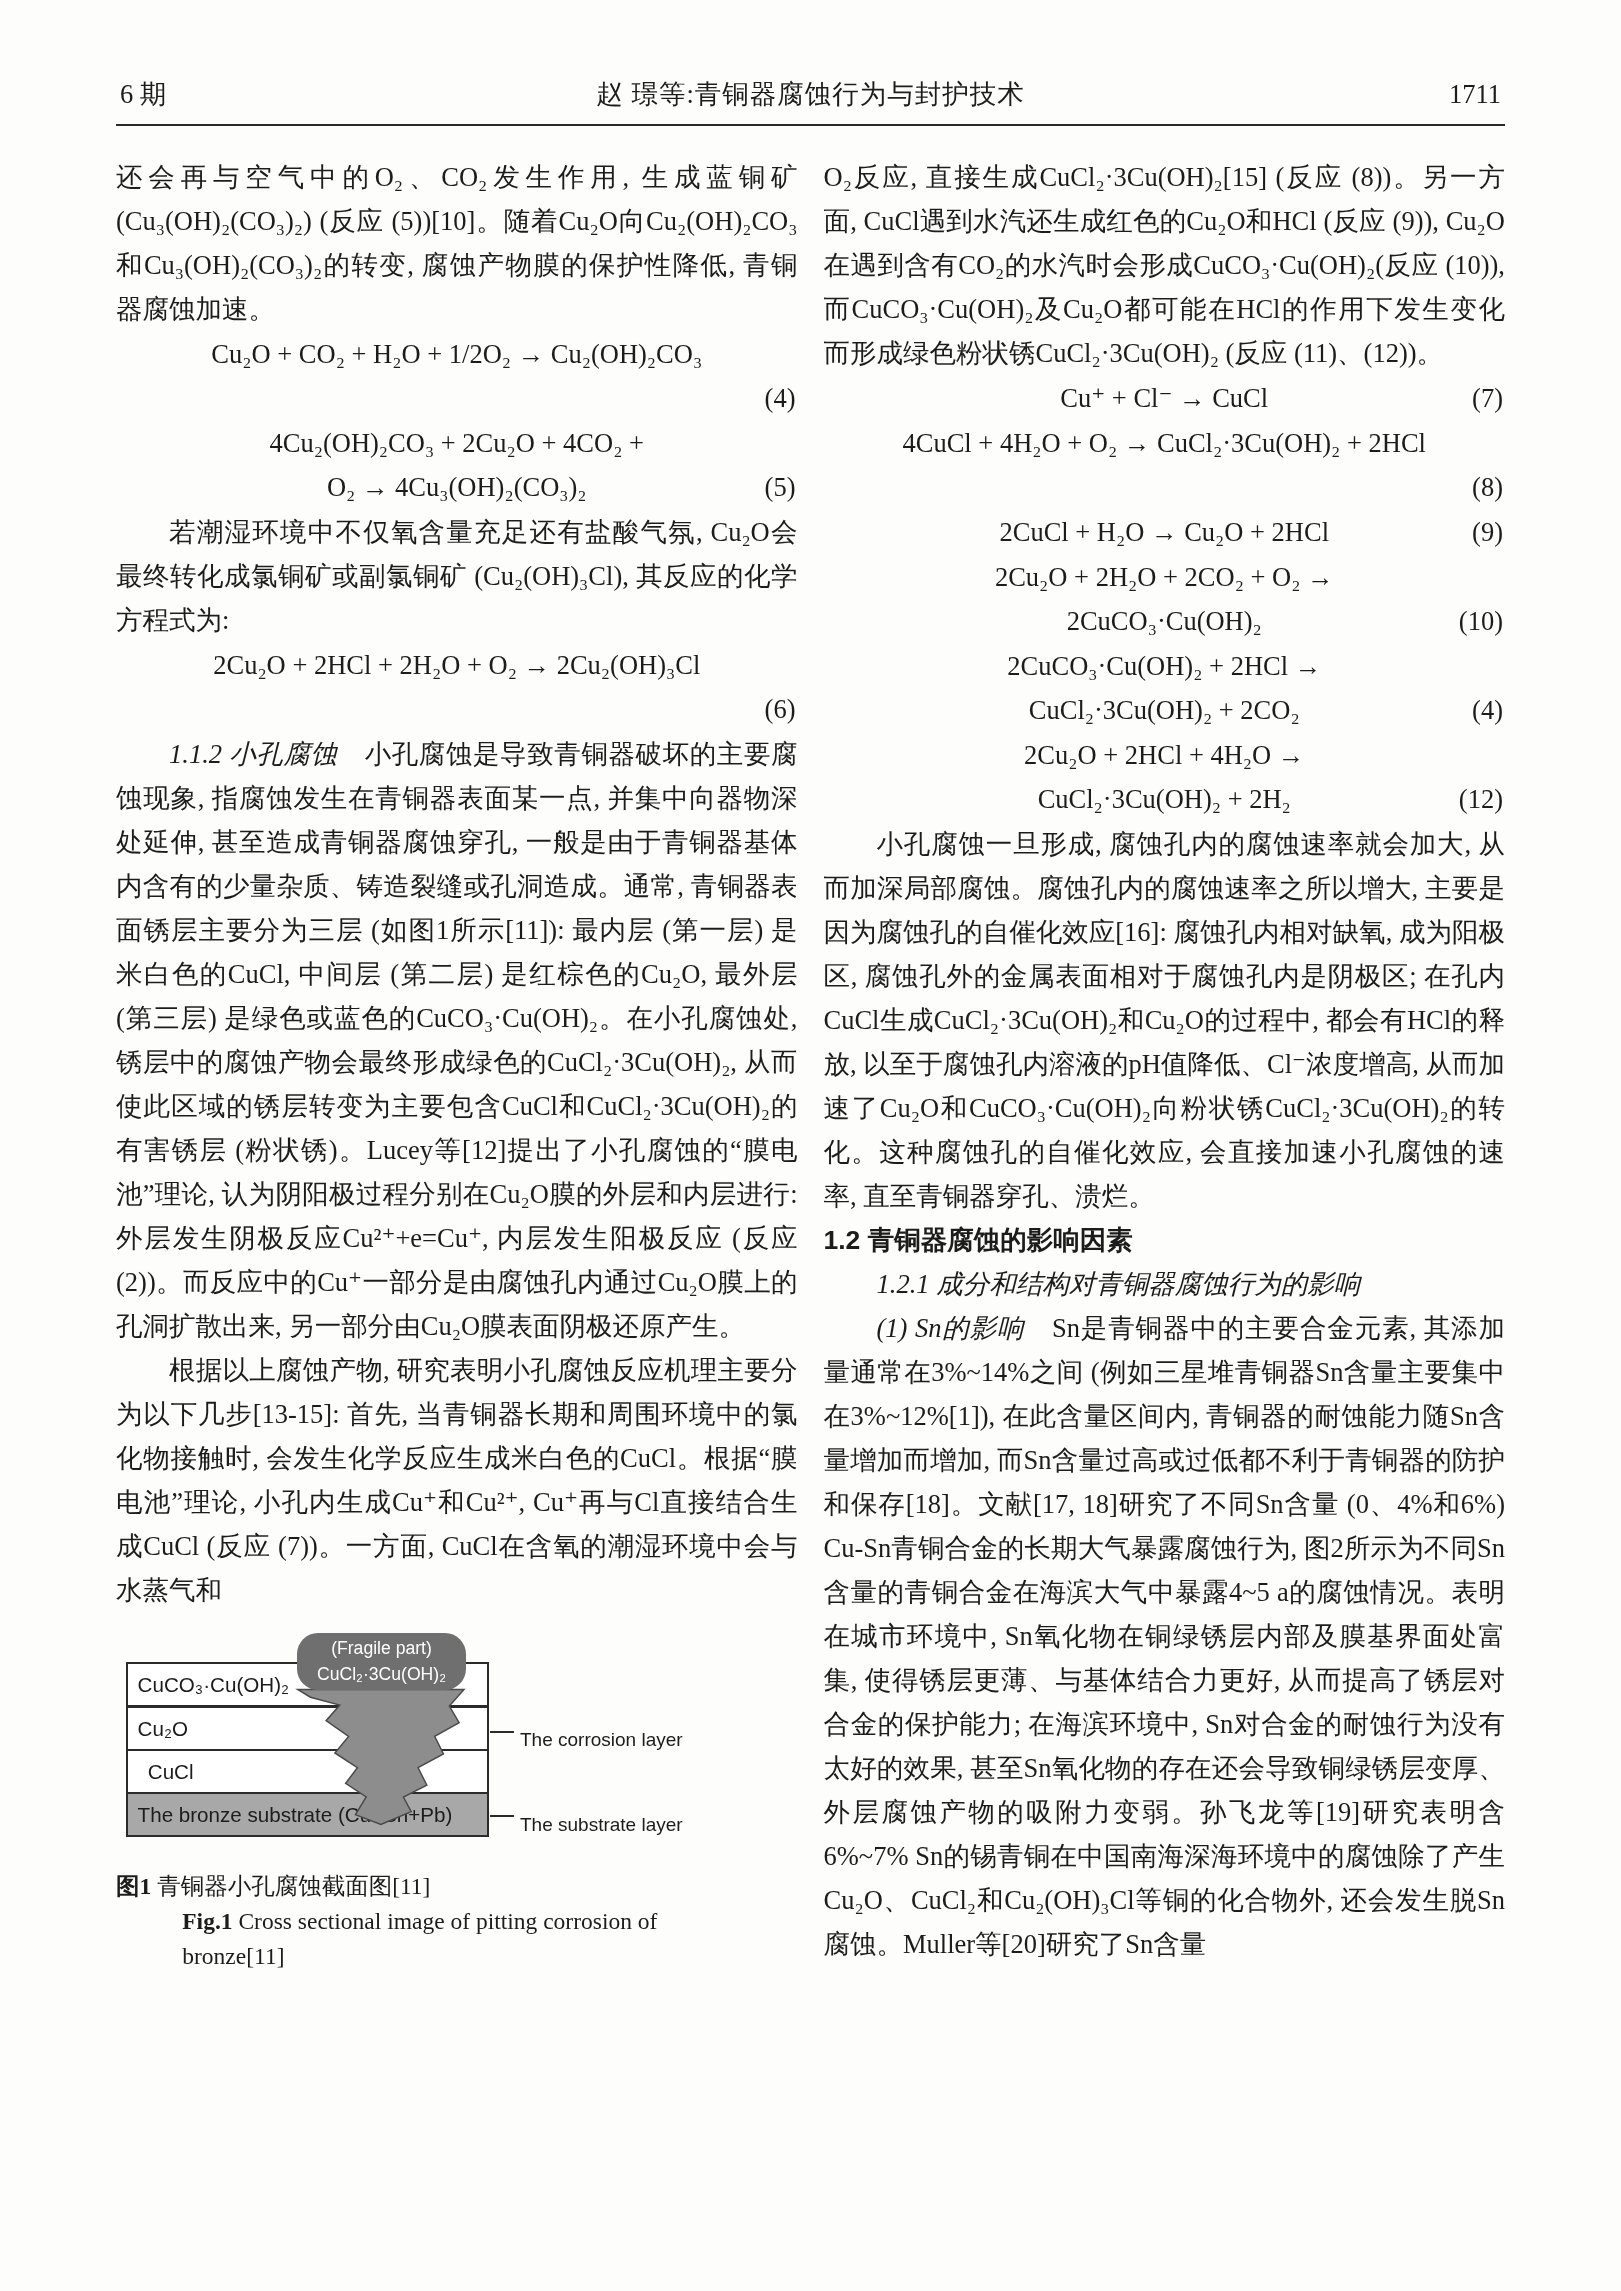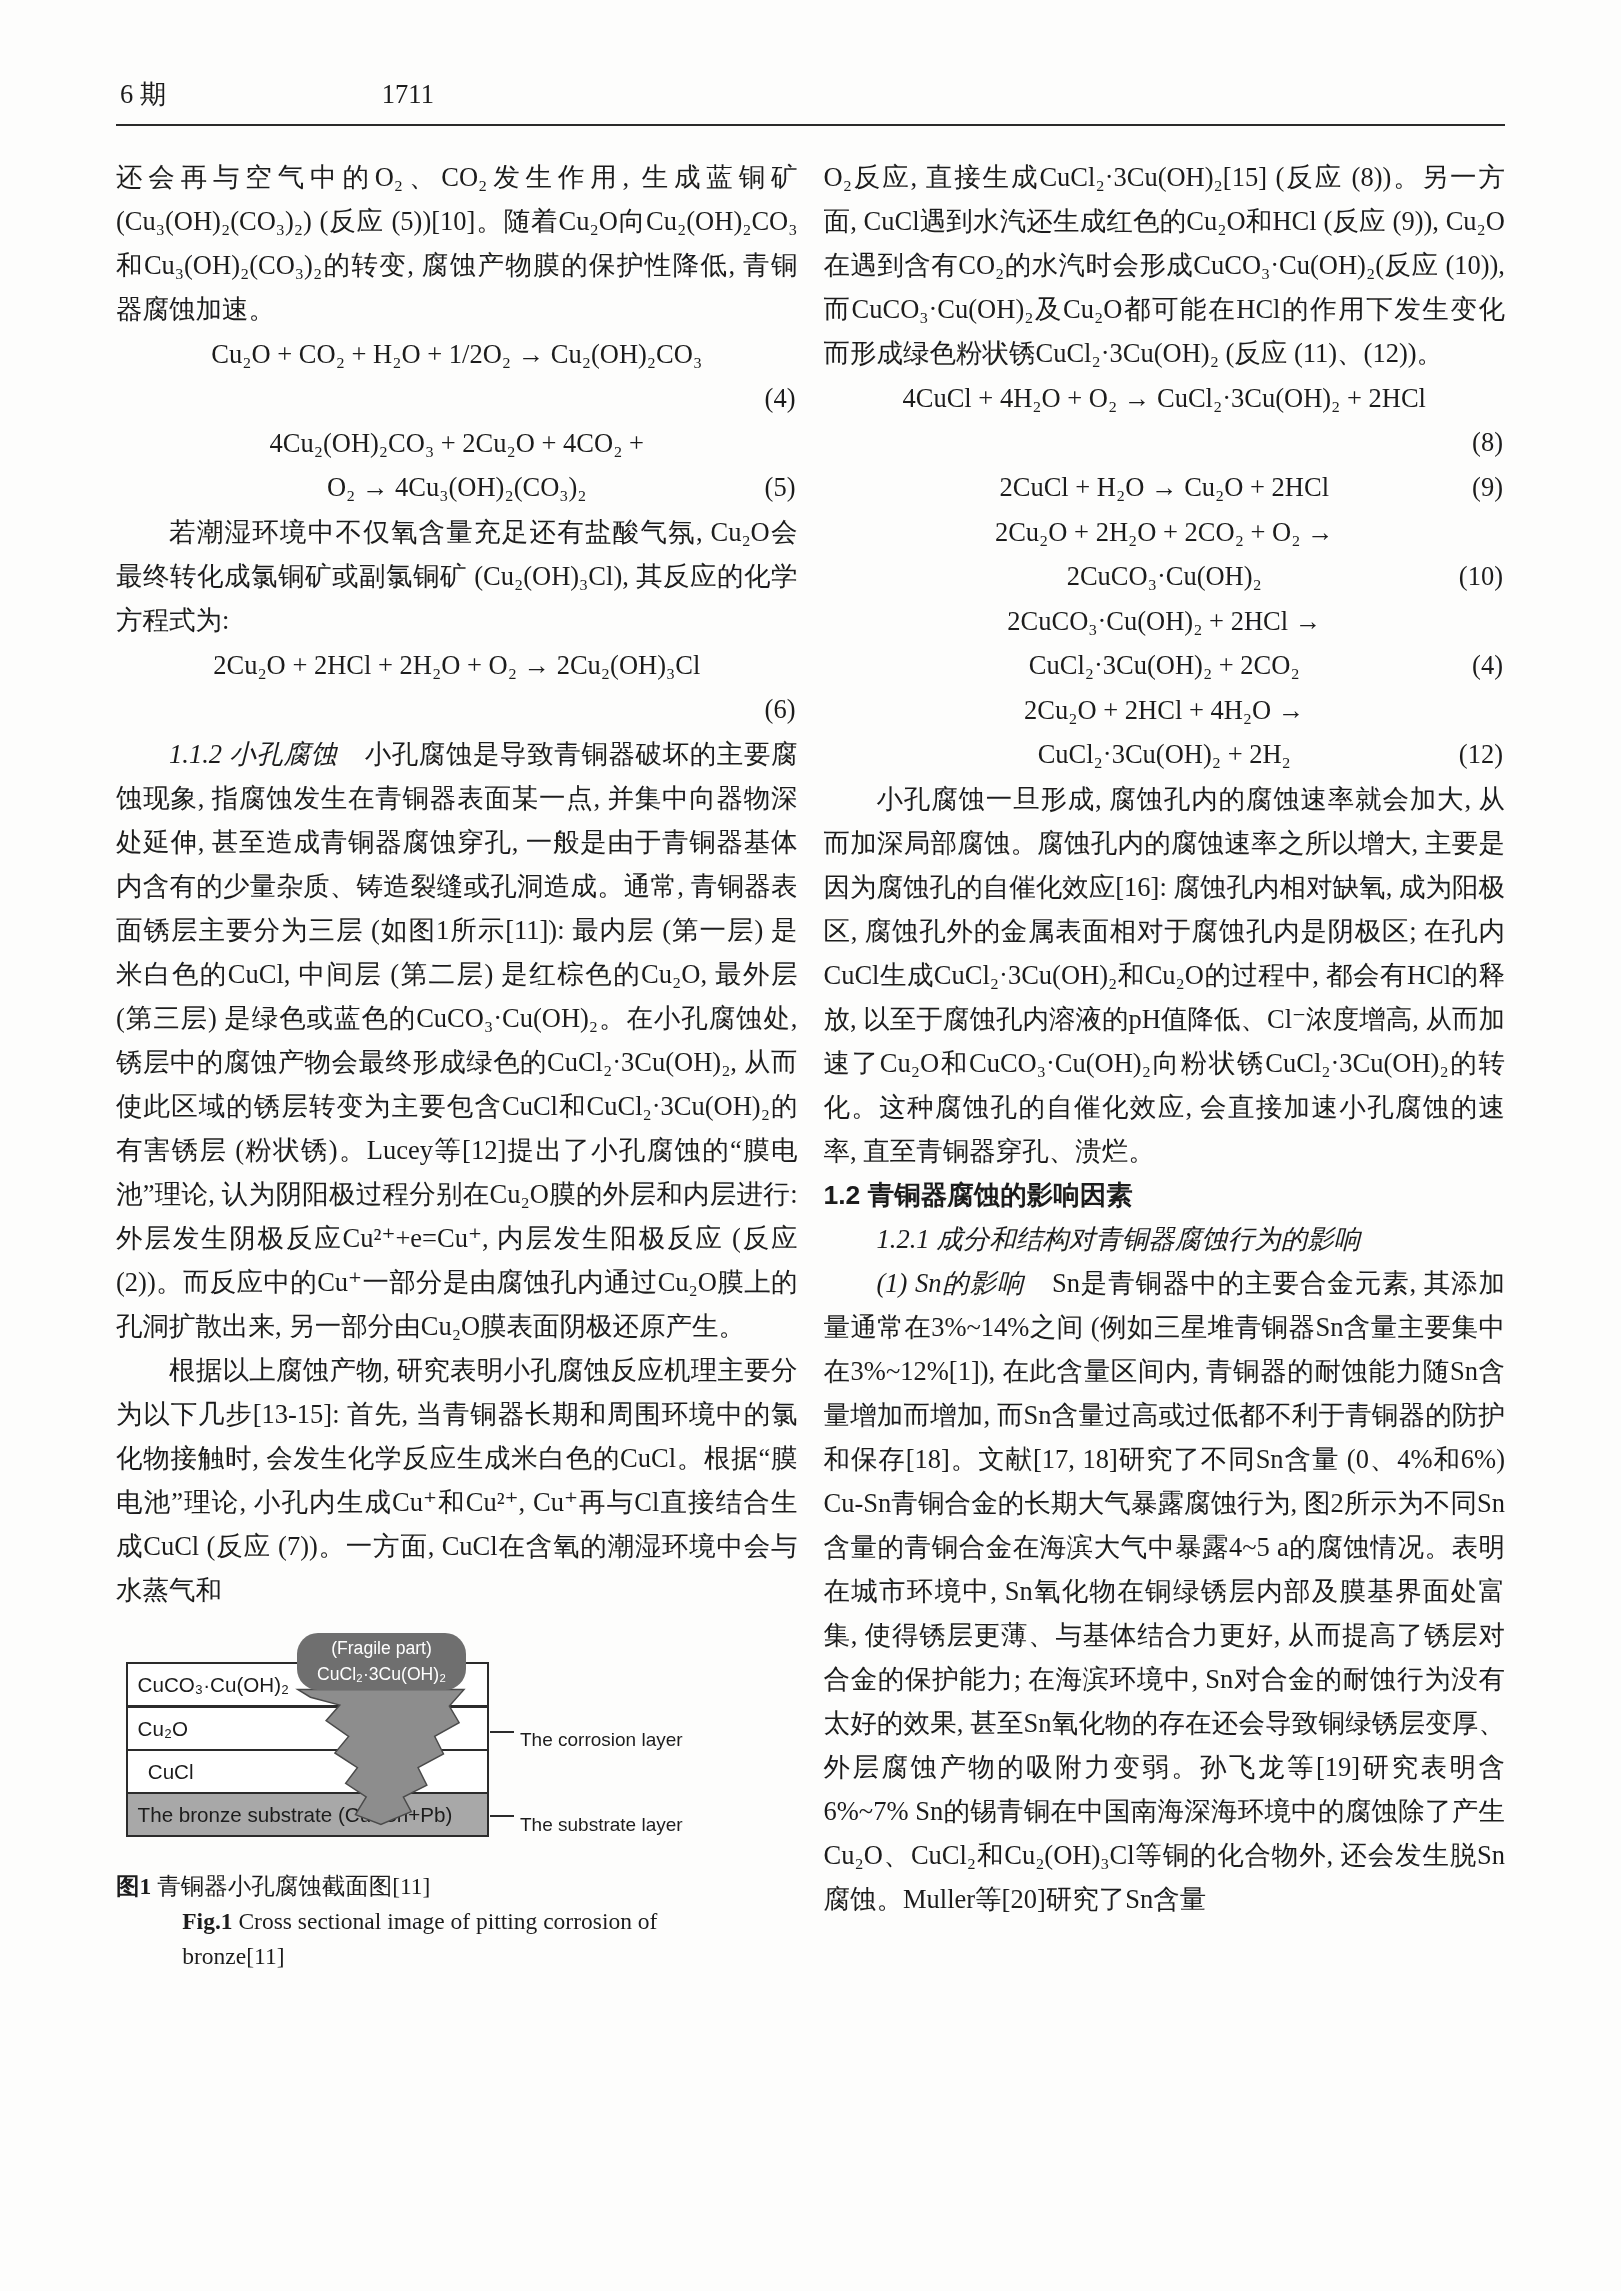--- a/index.html
+++ b/index.html
@@ -73,20 +73,21 @@
   .fig-caption .en { max-width: 549px; margin: 0 auto; }
   .b { font-weight: bold; }
 </style>
 </head>
 <body>
 
 <div class="page">
 
   <div class="runhead">
     <span class="issue">6 期</span>
+    <span class="title">赵 璟等:青铜器腐蚀行为与封护技术</span>
     <span class="pageno">1711</span>
   </div>
 
   <div class="columns">
 
     <div class="col">
 
       <p>还会再与空气中的O₂、CO₂发生作用, 生成蓝铜矿(Cu₃(OH)₂(CO₃)₂) (反应 (5))[10]。随着Cu₂O向Cu₂(OH)₂CO₃和Cu₃(OH)₂(CO₃)₂的转变, 腐蚀产物膜的保护性降低, 青铜器腐蚀加速。</p>
 
       <div class="eq">
@@ -140,20 +141,26 @@
           <div class="en"><span class="b">Fig.1</span><span> Cross sectional image of pitting corrosion of bronze[11]</span></div>
         </div>
       </div>
 
     </div>
 
     <div class="col">
 
       <p>O₂反应, 直接生成CuCl₂·3Cu(OH)₂[15] (反应 (8))。另一方面, CuCl遇到水汽还生成红色的Cu₂O和HCl (反应 (9)), Cu₂O在遇到含有CO₂的水汽时会形成CuCO₃·Cu(OH)₂(反应 (10)), 而CuCO₃·Cu(OH)₂及Cu₂O都可能在HCl的作用下发生变化而形成绿色粉状锈CuCl₂·3Cu(OH)₂ (反应 (11)、(12))。</p>
 
+      <div class="eq">
+        <div class="eq-line">
+          <span>Cu⁺ + Cl⁻ → CuCl</span>
+          <span class="eq-num">(7)</span>
+        </div>
+      </div>
 
       <div class="eq">
         <div class="eq-line"><span>4CuCl + 4H₂O + O₂ → CuCl₂·3Cu(OH)₂ + 2HCl</span></div>
         <div class="eq-numline"><span>(8)</span></div>
       </div>
 
       <div class="eq">
         <div class="eq-line">
           <span>2CuCl + H₂O → Cu₂O + 2HCl</span>
           <span class="eq-num">(9)</span>

